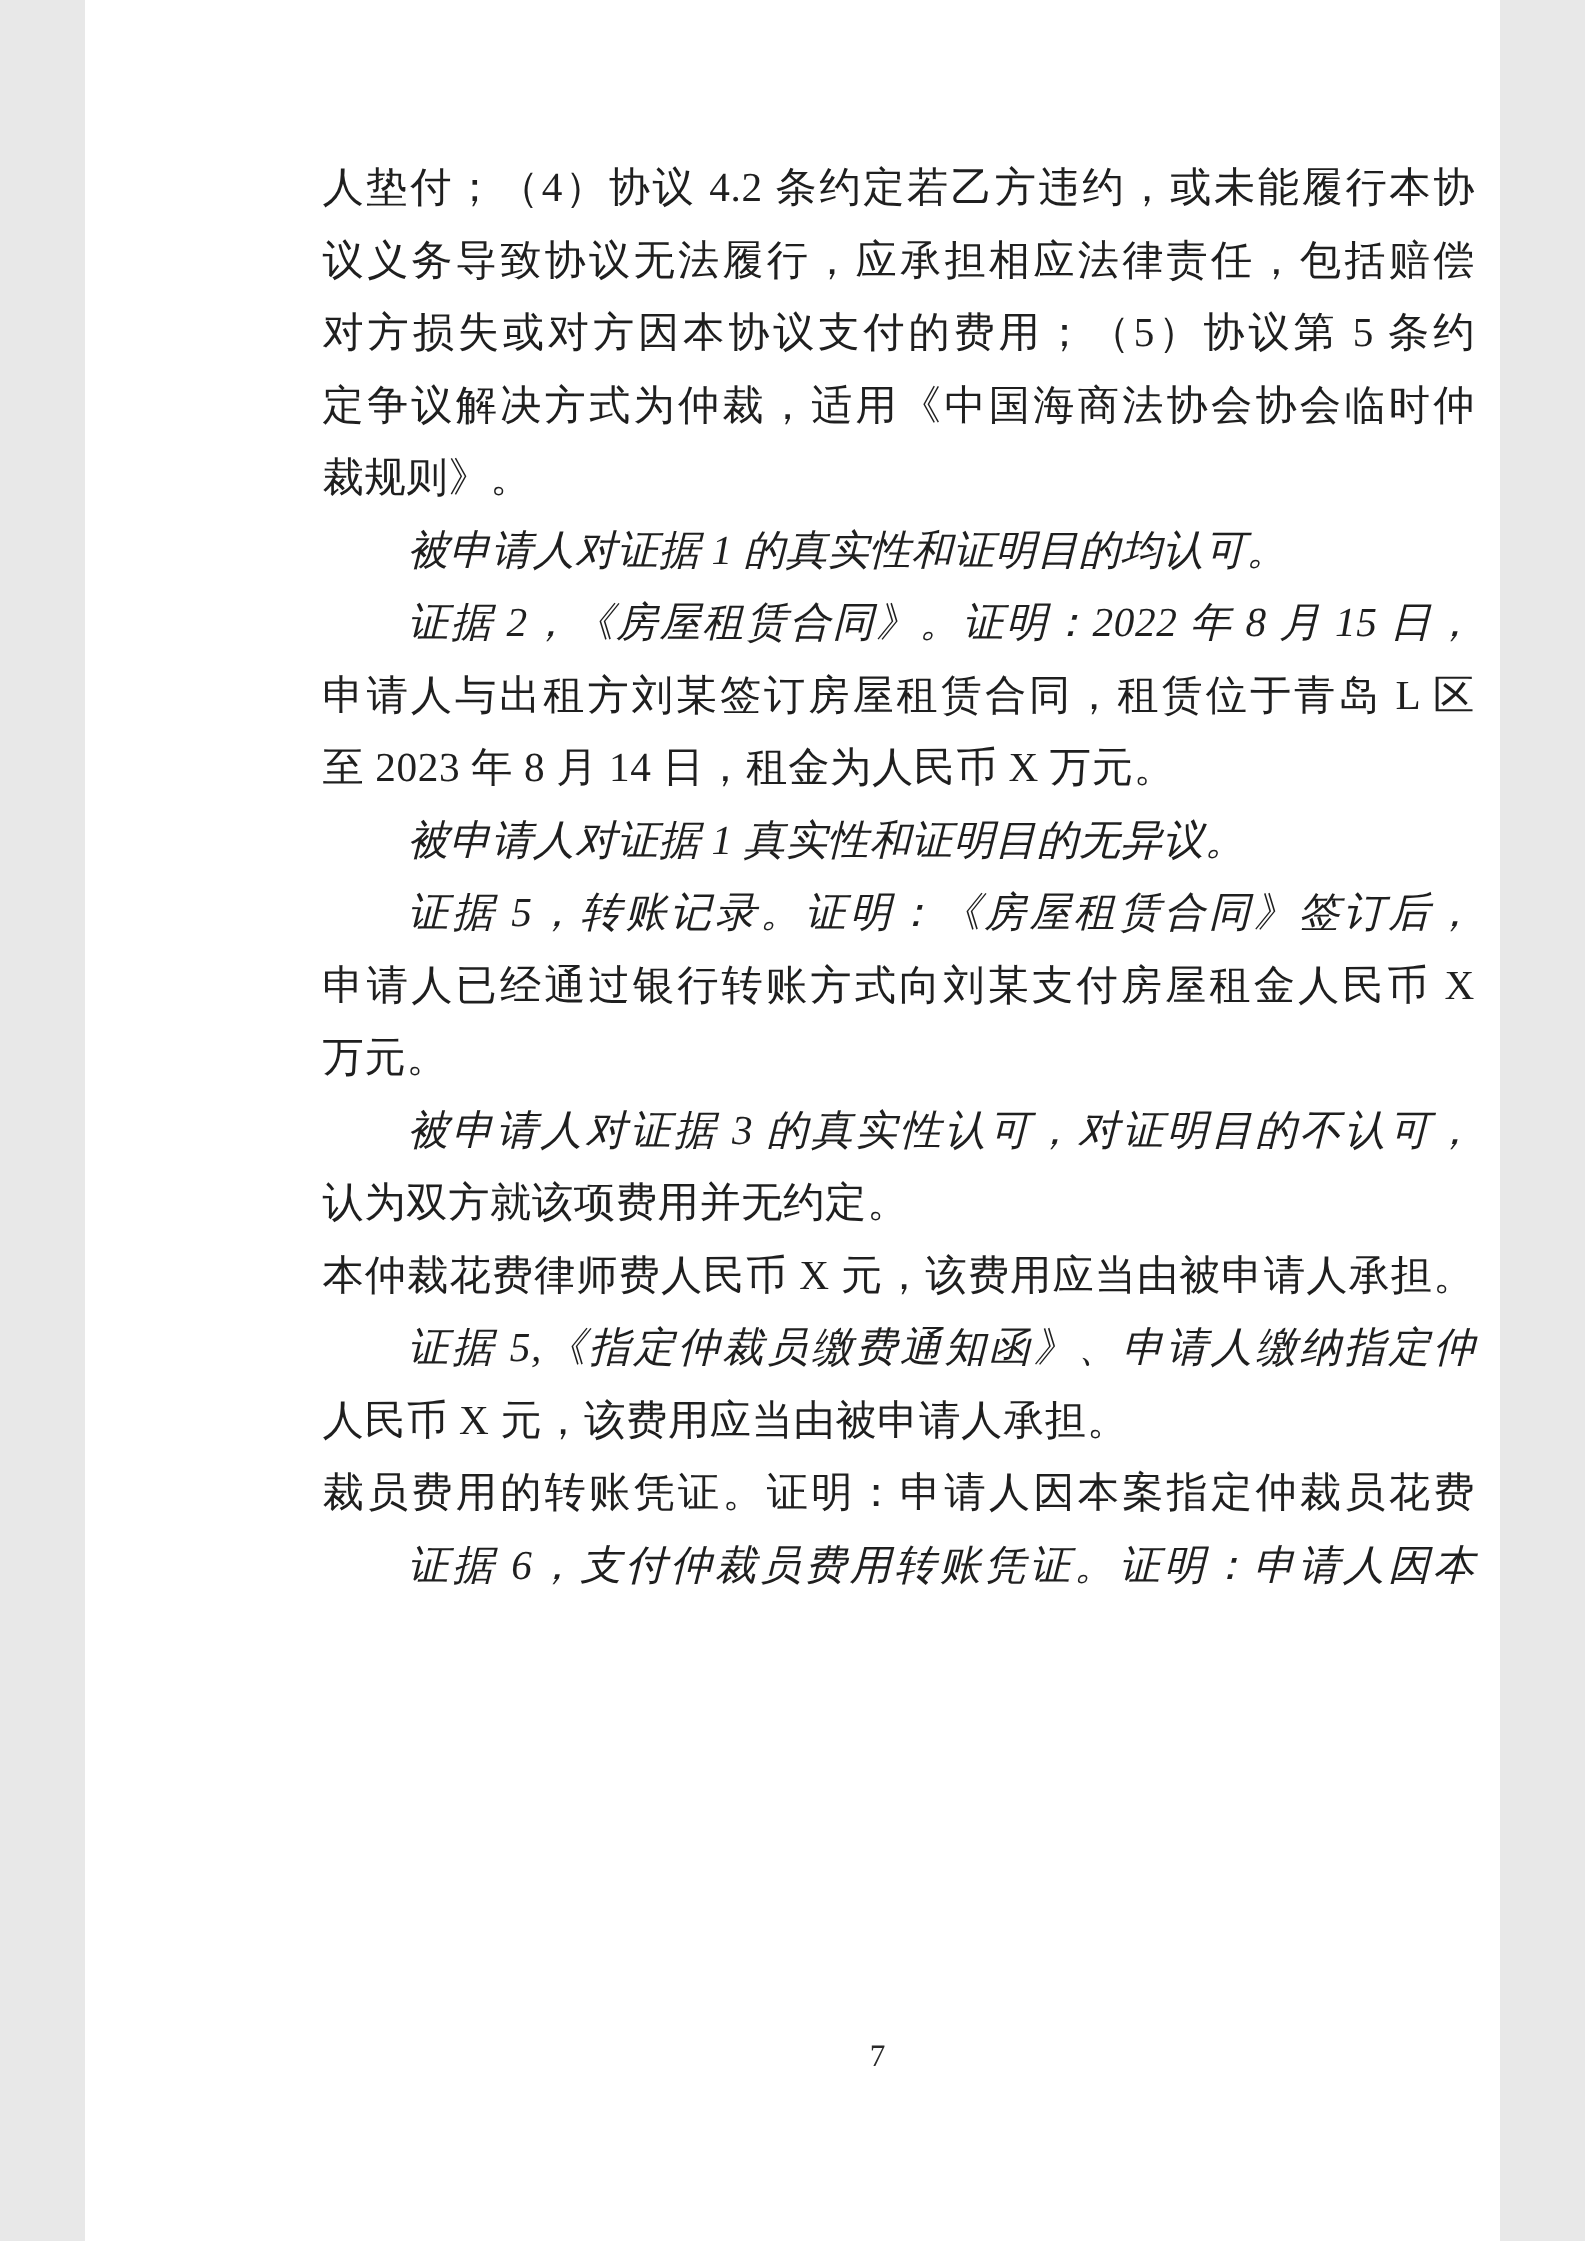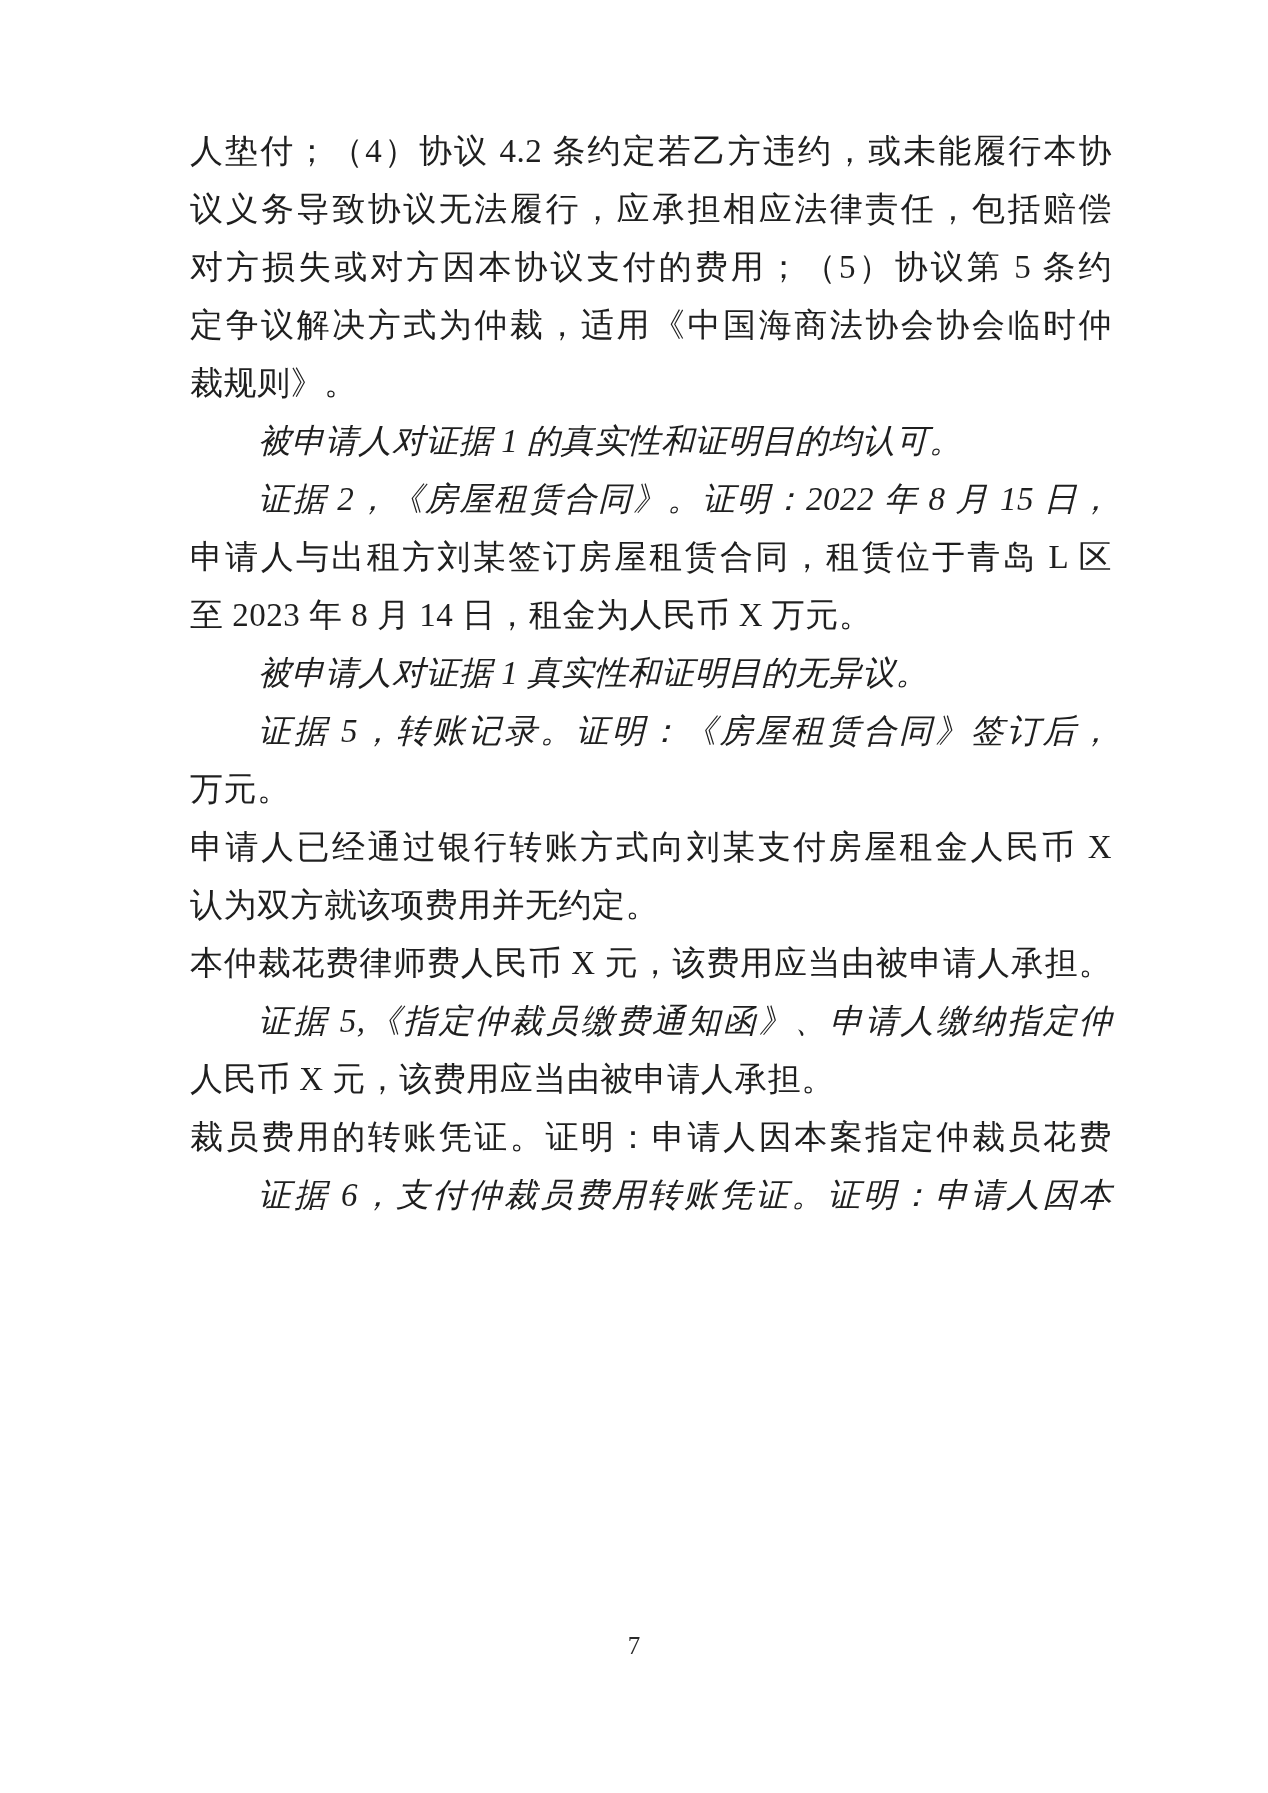--- a/index.html
+++ b/index.html
@@ -2,21 +2,21 @@
 <html><head>
 <meta charset="utf-8">
 <style>
   html, body {
     margin: 0;
     padding: 0;
     background: #e8e8e8;
   }
   .page {
     position: relative;
-    width: 1268px;
+    width: 1132px;
     height: 1793px;
     margin: 0 auto;
     background: #ffffff;
     color: #1f1f1f;
     font-family: "Liberation Serif", "DejaVu Serif", serif;
     overflow: hidden;
     box-sizing: border-box;
   }
   .text-block {
     position: absolute;
@@ -67,22 +67,23 @@
     <div class="ln j">议义务导致协议无法履行，应承担相应法律责任，包括赔偿</div>
     <div class="ln j">对方损失或对方因本协议支付的费用；（5）协议第 5 条约</div>
     <div class="ln j">定争议解决方式为仲裁，适用《中国海商法协会协会临时仲</div>
     <div class="ln">裁规则》。</div>
     <div class="ln ind">被申请人对证据 1 的真实性和证明目的均认可。</div>
     <div class="ln ind j">证据 2，《房屋租赁合同》。证明：2022 年 8 月 15 日，</div>
     <div class="ln j">申请人与出租方刘某签订房屋租赁合同，租赁位于青岛 L 区</div>
     <div class="ln">至 2023 年 8 月 14 日，租金为人民币 X 万元。</div>
     <div class="ln ind">被申请人对证据 1 真实性和证明目的无异议。</div>
     <div class="ln ind j">证据 5，转账记录。证明：《房屋租赁合同》签订后，</div>
+    <div class="ln j">申请人已经通过银行转账方式向刘某支付房屋租金人民币 X</div>
     <div class="ln">万元。</div>
-    <div class="ln j">申请人已经通过银行转账方式向刘某支付房屋租金人民币 X</div>
+    <div class="ln ind j">被申请人对证据 3 的真实性认可，对证明目的不认可，</div>
     <div class="ln">认为双方就该项费用并无约定。</div>
     <div class="ln j">本仲裁花费律师费人民币 X 元，该费用应当由被申请人承担。</div>
     <div class="ln ind j">证据 5,《指定仲裁员缴费通知函》、申请人缴纳指定仲</div>
     <div class="ln">人民币 X 元，该费用应当由被申请人承担。</div>
     <div class="ln j">裁员费用的转账凭证。证明：申请人因本案指定仲裁员花费</div>
     <div class="ln ind j">证据 6，支付仲裁员费用转账凭证。证明：申请人因本</div>
   </div>
 
   <div class="footer">7</div>
 </div>

